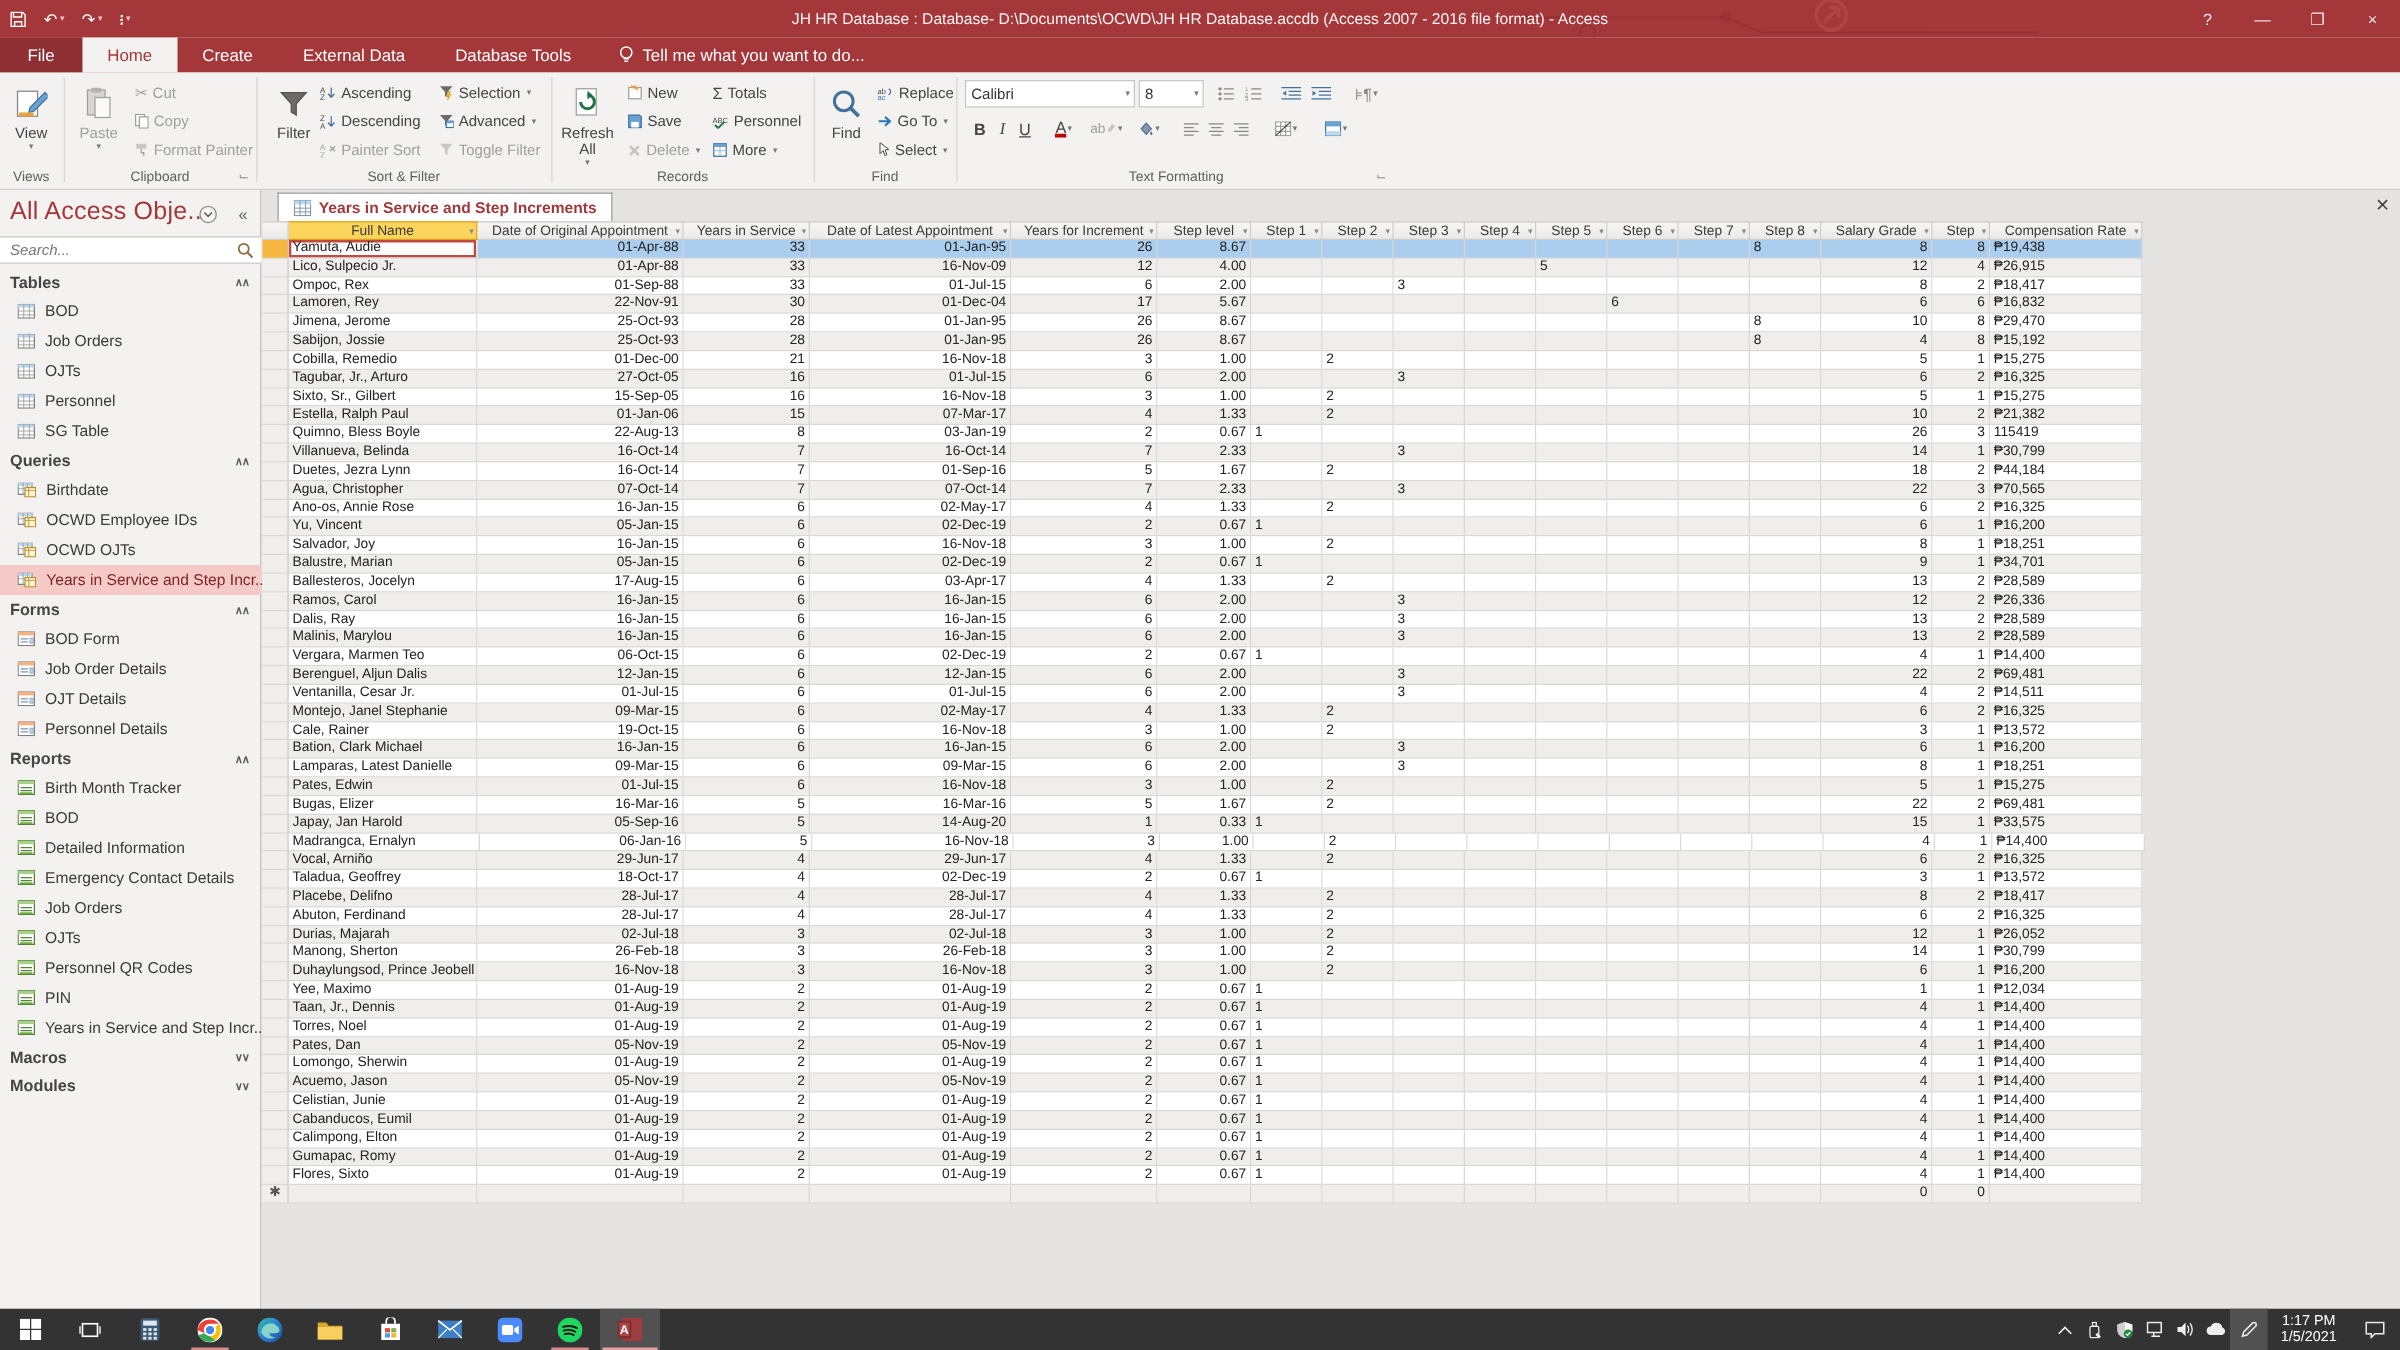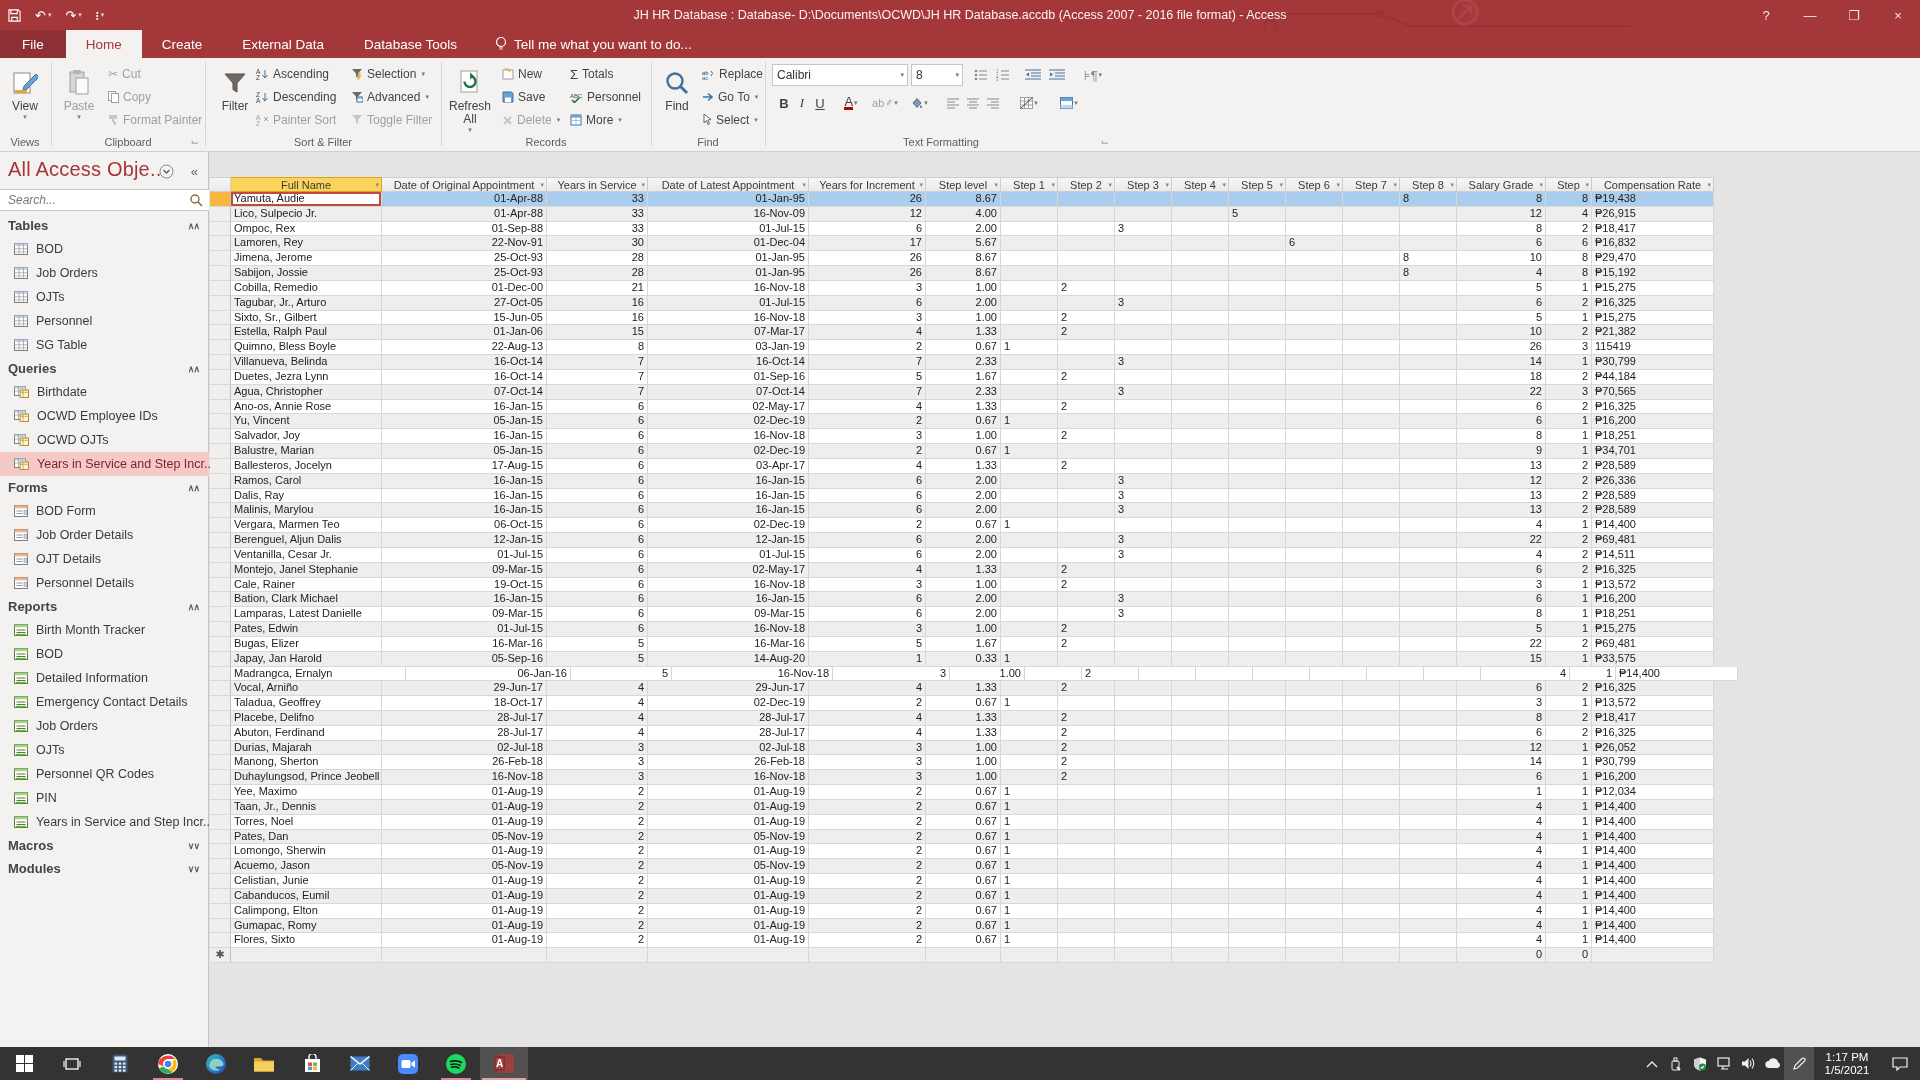--- a/index.html
+++ b/index.html
@@ -732,20 +732,31 @@
           <span>Macros</span>
           <span class="chev">∨∨</span>
         </div>
         <div class="navsec">
           <span>Modules</span>
           <span class="chev">∨∨</span>
         </div>
       </div>
   </div>
   <div id="content">
+    <div id="doctabs">
+      <div class="doctab">
+        <svg width="14" height="13" viewBox="0 0 14 13">
+            <rect x="0.5" y="0.5" width="13" height="12" fill="#fff" stroke="#8496b0"></rect>
+            <rect x="0.5" y="0.5" width="13" height="3" fill="#bdd7ee"></rect>
+            <path d="M0.5,6.5 h13 M0.5,9.5 h13 M5,0.5 v12 M9.5,0.5 v12" stroke="#8496b0" stroke-width=".8"></path>
+          </svg>
+        <span>Years in Service and Step Increments</span>
+      </div>
+      <span class="tabclose">✕</span>
+    </div>
     <div id="grid">
         <div class="hrow">
           <div class="hcell" style="width:21px"></div>
           <div class="hcell selcol" style="width:151px">
             <span>Full Name</span>
             <span class="sortdd">▾</span>
           </div>
           <div class="hcell" style="width:165px">
             <span>Date of Original Appointment</span>
             <span class="sortdd">▾</span>
@@ -967,21 +978,21 @@
           <div class="cell l" style="width:57px"></div>
           <div class="cell l" style="width:57px"></div>
           <div class="cell l" style="width:57px"></div>
           <div class="cell r" style="width:89px">6</div>
           <div class="cell r" style="width:46px">2</div>
           <div class="cell l" style="width:122px">₱16,325</div>
         </div>
         <div class="drow odd">
           <div class="cell selector" style="width:21px"></div>
           <div class="cell l" style="width:151px">Sixto, Sr., Gilbert</div>
-          <div class="cell r" style="width:165px">15-Jun-05</div>
+          <div class="cell r" style="width:165px">15-Sep-05</div>
           <div class="cell r" style="width:101px">16</div>
           <div class="cell r" style="width:161px">16-Nov-18</div>
           <div class="cell r" style="width:117px">3</div>
           <div class="cell r" style="width:75px">1.00</div>
           <div class="cell l" style="width:57px"></div>
           <div class="cell l" style="width:57px">2</div>
           <div class="cell l" style="width:57px"></div>
           <div class="cell l" style="width:57px"></div>
           <div class="cell l" style="width:57px"></div>
           <div class="cell l" style="width:57px"></div>
@@ -1446,21 +1457,21 @@
           <div class="cell l" style="width:57px"></div>
           <div class="cell l" style="width:57px"></div>
           <div class="cell l" style="width:57px"></div>
           <div class="cell l" style="width:57px"></div>
           <div class="cell r" style="width:89px">15</div>
           <div class="cell r" style="width:46px">1</div>
           <div class="cell l" style="width:122px">₱33,575</div>
         </div>
         <div class="drow odd">
           <div class="cell selector" style="width:21px"></div>
-          <div class="cell l" style="width:175px">Madrangca, Ernalyn</div>
+          <div class="cell l" style="width:153px">Madrangca, Ernalyn</div>
           <div class="cell r" style="width:165px">06-Jan-16</div>
           <div class="cell r" style="width:101px">5</div>
           <div class="cell r" style="width:161px">16-Nov-18</div>
           <div class="cell r" style="width:117px">3</div>
           <div class="cell r" style="width:75px">1.00</div>
           <div class="cell l" style="width:57px"></div>
           <div class="cell l" style="width:57px">2</div>
           <div class="cell l" style="width:57px"></div>
           <div class="cell l" style="width:57px"></div>
           <div class="cell l" style="width:57px"></div>

